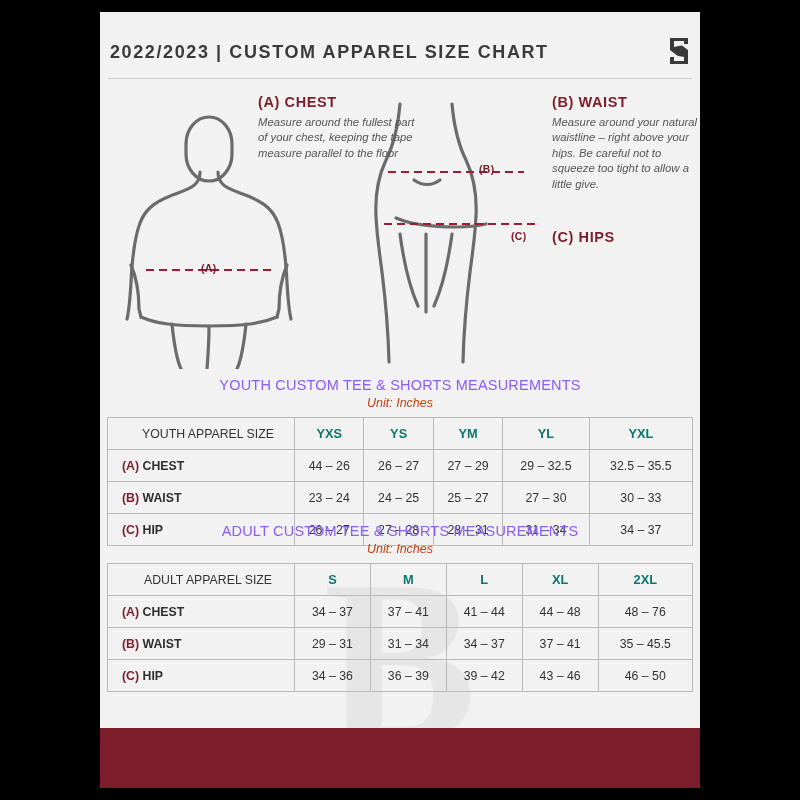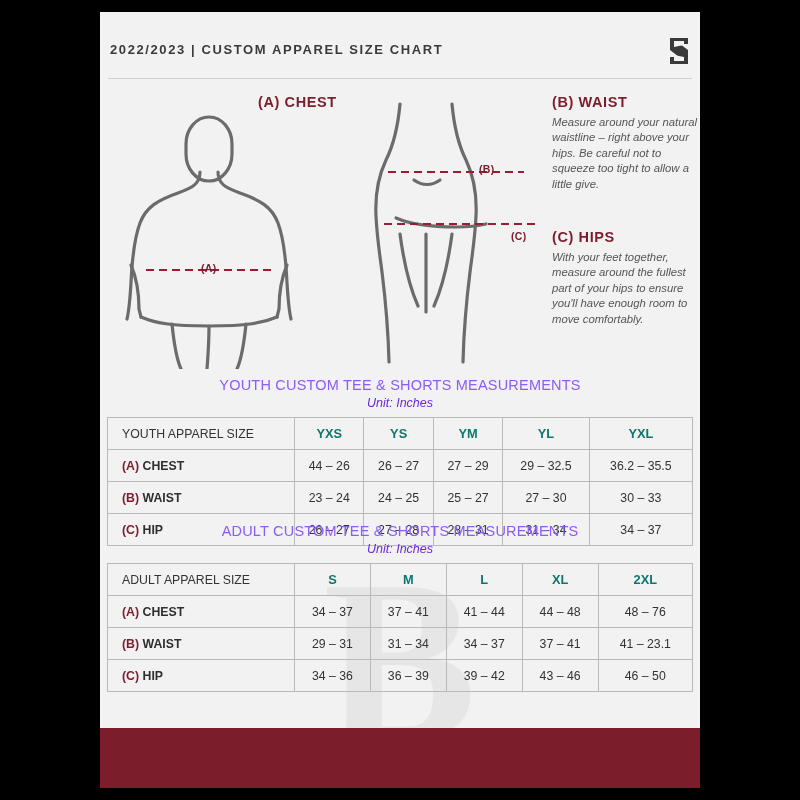--- a/index.html
+++ b/index.html
@@ -45,21 +45,21 @@
   .header {
     position: absolute;
     left: 0; top: 22px;
     width: 800px; height: 44px;
     z-index: 2;
   }
   .header-title {
     position: absolute;
     left: 110px;
     top: 8px;
-    font-size: 13px;
+    font-size: 18px;
     font-weight: bold;
     letter-spacing: 1.6px;
     color: #3a3a3a;
     white-space: nowrap;
   }
   .brand {
     position: absolute;
     right: 108px;
     top: 2px;
     display: flex;
@@ -128,21 +128,21 @@
     text-align: center;
     font-size: 14.5px;
     font-weight: normal;
     color: #8b5cf6;
     letter-spacing: 0.2px;
   }
   .tbl-unit {
     text-align: center;
     font-size: 12.5px;
     font-style: italic;
-    color: #6d28d9;
+    color: #c2410c;
     margin-top: 3px;
     margin-bottom: 7px;
   }
   table {
     border-collapse: collapse;
     margin: 0 auto;
     width: 586px;
     background: transparent;
   }
   table td, table th {
@@ -158,21 +158,21 @@
     text-align: left;
     padding-left: 14px;
     font-size: 12.3px;
     width: 172px;
   }
   table th {
     font-weight: bold;
     font-size: 12.8px;
     color: #0f766e;
   }
-  table th.row-head { font-weight: normal; color:#333; font-size: 12.3px;}
+  table th.row-head { font-weight: normal; color:#333; font-size: 12.3px; text-align: center;}
   .rh-letter { color: #7b1d2b; font-weight: bold; }
   .rh-word { font-weight: bold; color: #2f2f2f; }
   
   .footer-bar {
     position: absolute;
     left: 100px;
     bottom: 0px;
     width: 600px;
     height: 60px;
     background: #7b1d2b;
@@ -265,28 +265,28 @@
 
         <line x1="284" y1="140" x2="440" y2="140" stroke="#9b1c31" stroke-width="2" stroke-dasharray="8 5"></line>
       </svg>
 
       <span class="label-tag" style="left:101px; top:178px;">(A)</span>
       <span class="label-tag" style="left:379px; top:79px;">(B)</span>
       <span class="label-tag" style="left:411px; top:146px;">(C)</span>
 
       <div class="note note-a">
         <div class="note-title">(A) CHEST</div>
+        <div class="note-body">Measure around the fullest part of your chest, keeping the tape measure parallel to the floor</div>
       </div>
       <div class="note note-b">
         <div class="note-title">(B) WAIST</div>
         <div class="note-body">Measure around your natural waistline – right above your hips. Be careful not to squeeze too tight to allow a little give.</div>
       </div>
       <div class="note note-c">
         <div class="note-title">(C) HIPS</div>
-        <div class="note-body">With your feet together, measure around the fullest part of your hips to ensure you'll have enough room to move comfortably.</div>
       </div>
     </div>
 
     <div class="tbl-wrap" style="top:365px;">
       <div class="tbl-title">YOUTH CUSTOM TEE &amp; SHORTS MEASUREMENTS</div>
       <div class="tbl-unit">Unit: Inches</div>
       <table>
         <thead>
           <tr>
             <th class="row-head">YOUTH APPAREL SIZE</th>
@@ -300,21 +300,21 @@
         <tbody>
           <tr>
             <td class="row-head">
               <span class="rh-letter">(A) </span>
               <span class="rh-word">CHEST</span>
             </td>
             <td>44 – 26</td>
             <td>26 – 27</td>
             <td>27 – 29</td>
             <td>29 – 32.5</td>
-            <td>36.2 – 35.5</td>
+            <td>32.5 – 35.5</td>
           </tr>
           <tr>
             <td class="row-head">
               <span class="rh-letter">(B) </span>
               <span class="rh-word">WAIST</span>
             </td>
             <td>23 – 24</td>
             <td>24 – 25</td>
             <td>25 – 27</td>
             <td>27 – 30</td>
@@ -363,21 +363,21 @@
           </tr>
           <tr>
             <td class="row-head">
               <span class="rh-letter">(B) </span>
               <span class="rh-word">WAIST</span>
             </td>
             <td>29 – 31</td>
             <td>31 – 34</td>
             <td>34 – 37</td>
             <td>37 – 41</td>
-            <td>41 – 23.1</td>
+            <td>35 – 45.5</td>
           </tr>
           <tr>
             <td class="row-head">
               <span class="rh-letter">(C) </span>
               <span class="rh-word">HIP</span>
             </td>
             <td>34 – 36</td>
             <td>36 – 39</td>
             <td>39 – 42</td>
             <td>43 – 46</td>

